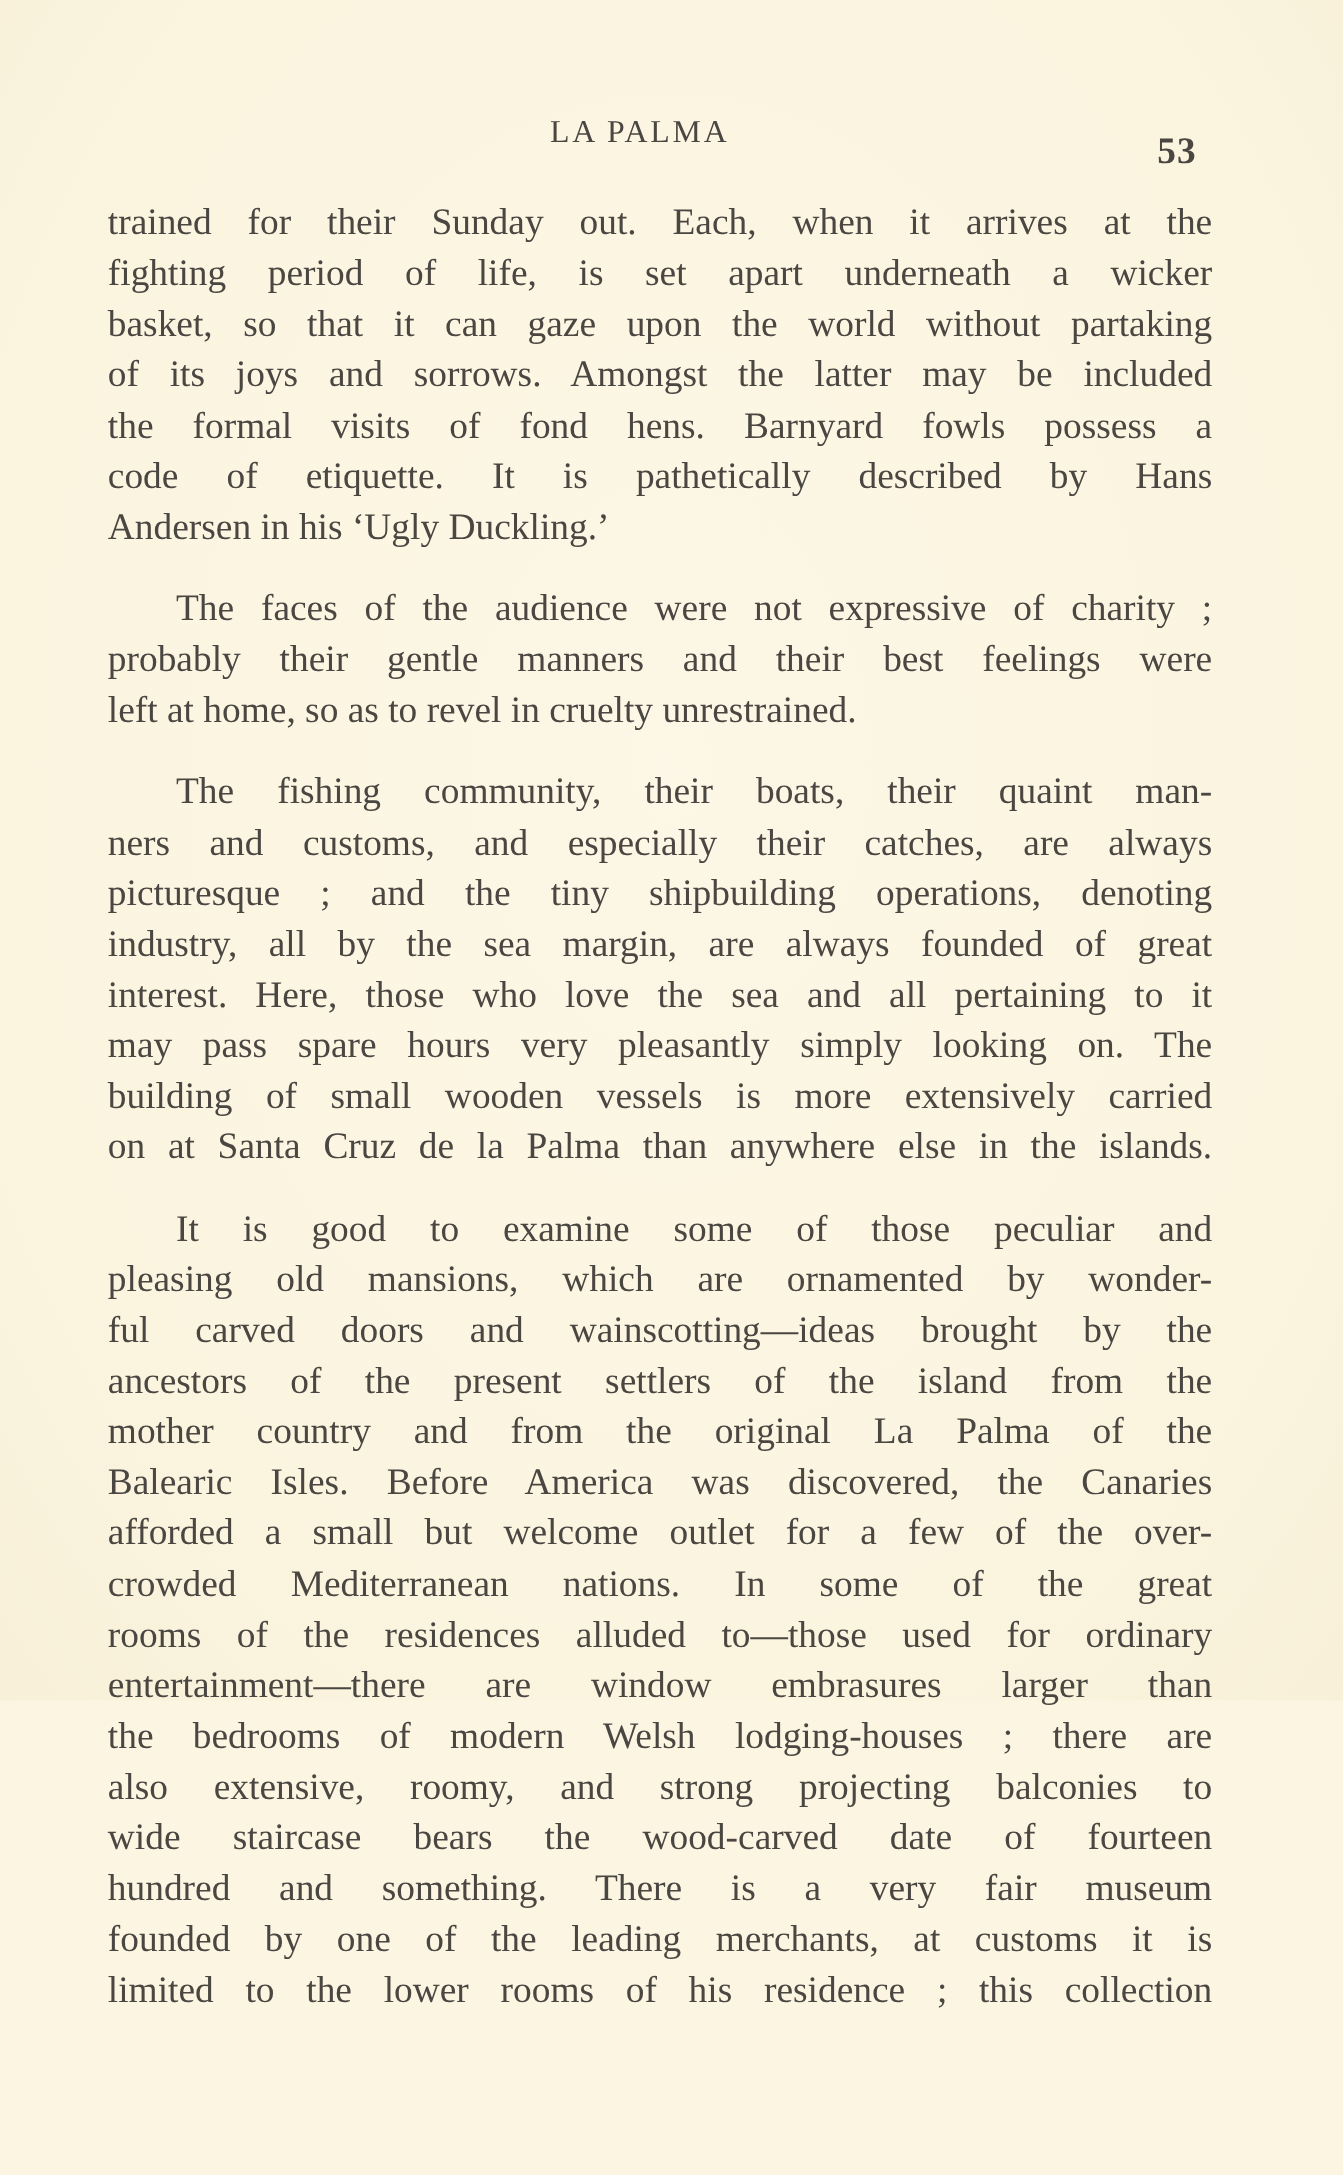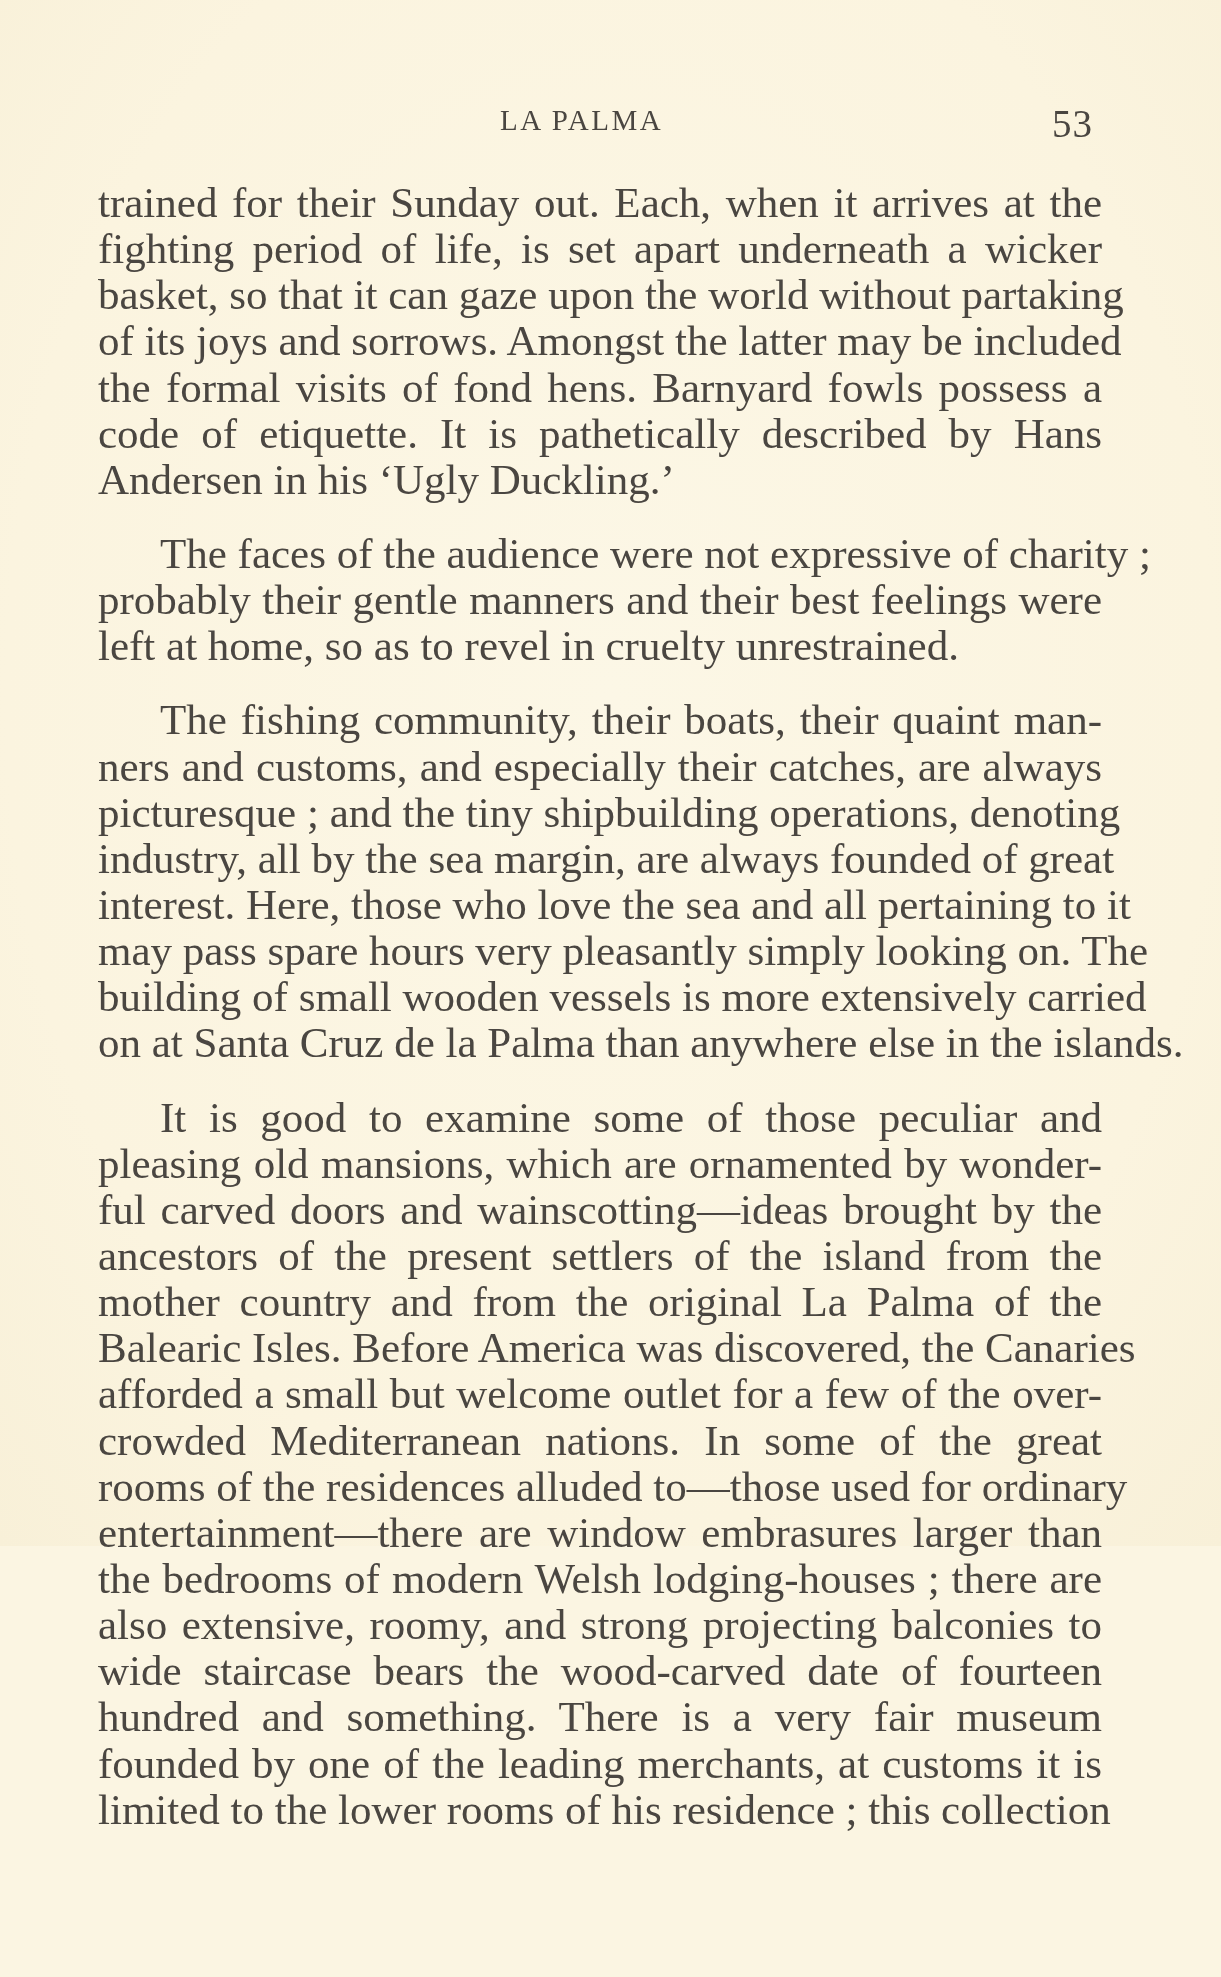--- a/index.html
+++ b/index.html
@@ -17,31 +17,31 @@
   }
   .running-head {
     position: absolute; top: 100px; left: 0; width: 1221px; height: 40px;
   }
   .running-title {
     position: absolute; left: 500px; top: 0;
     font-size: 29px; letter-spacing: 2.5px;
     line-height: 40px;
   }
   .folio {
-    position: absolute; left: 1052px; top: 4px;
-    font-size: 39px; letter-spacing: 1px; line-height: 40px;
+    position: absolute; left: 1052px; top: 18px;
+    font-size: 34px; letter-spacing: 1px; line-height: 40px; font-weight: bold;
   }
   .body-text {
     position: absolute; left: 98px; top: 180px; width: 1004px;
   }
   .line {
     display: block;
     height: 46.15px;
     line-height: 46.15px;
-    font-size: 43px;
+    font-size: 34px;
     text-align: justify;
     text-align-last: justify;
     white-space: nowrap;
     overflow: visible;
   }
   .line.indent { padding-left: 62px; margin-top: 28px; }
   .line.last { text-align-last: left; }
 </style>
 </head>
 <body>

